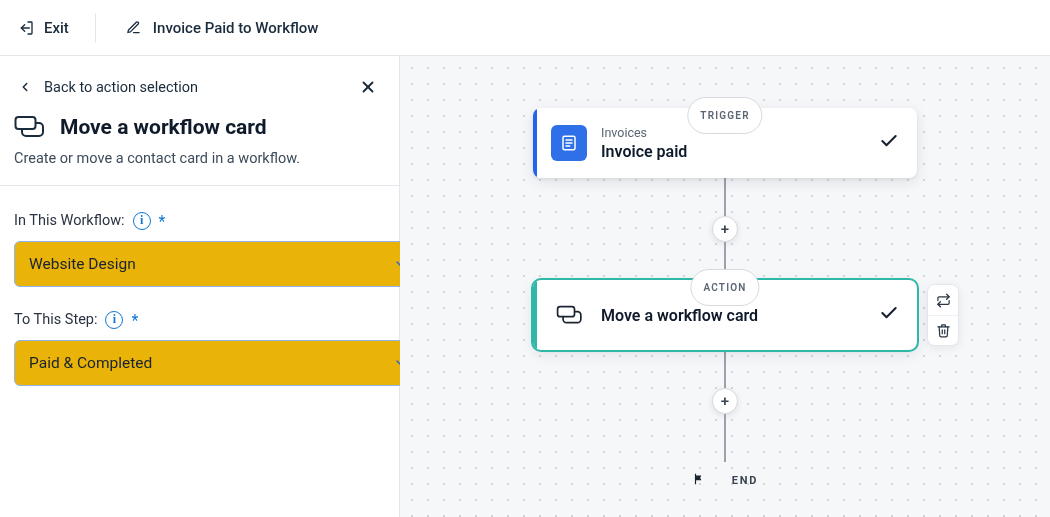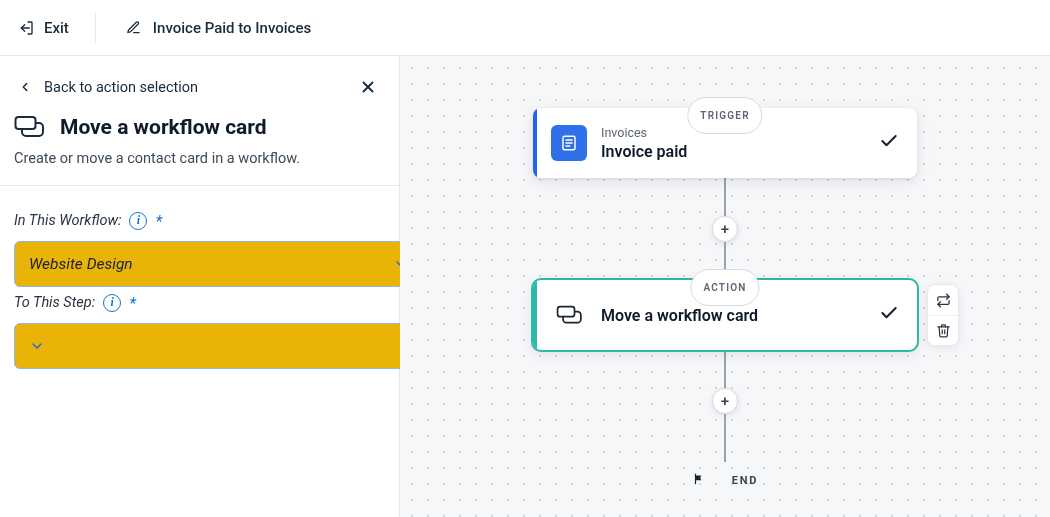--- a/index.html
+++ b/index.html
@@ -82,21 +82,21 @@
   .title-block {
     padding: 0 14px 18px 14px;
     border-bottom: 1px solid var(--border);
   }
   .title-row {
     display: flex; align-items: center; gap: 16px; margin-bottom: 10px;
   }
   .page-title { font-size: 21px; font-weight: 700; color: #0f1b2a; }
   .subtitle { font-size: 14.5px; color: #3d4b5a; }
 
-  .form-area { padding: 24px 14px; display: flex; flex-direction: column; gap: 5px; font-style: italic; }
+  .form-area { padding: 24px 14px; display: flex; flex-direction: column; gap: 22px; }
   .field-label-row { display: flex; align-items: center; gap: 8px; margin-bottom: 10px; font-size: 14.5px; color: #2a3442; }
   .info-badge {
     display: inline-flex; align-items: center; justify-content: center;
     width: 18px; height: 18px; border: 1.5px solid var(--info-blue); border-radius: 50%;
     color: var(--info-blue); font-size: 12px; font-weight: 700; font-family: serif;
   }
   .req-star { color: var(--info-blue); font-size: 16px; margin-top: 2px;}
   .select {
     width: 410px; height: 46px;
     border: 1px solid var(--blue-outline);
@@ -195,21 +195,21 @@
         <path d="M10 17l-5-5 5-5"></path>
         <path d="M5 12h12"></path>
       </svg>
     <span>Exit</span>
   </div>
   <div class="title-wrap">
     <svg class="icon-svg" width="15" height="15" viewBox="0 0 24 24" fill="none" stroke="currentColor" stroke-width="2" stroke-linecap="round" stroke-linejoin="round">
         <path d="M12 20h9"></path>
         <path d="M16.5 3.5a2.121 2.121 0 1 1 3 3L7 19l-4 1 1-4 12.5-12.5z"></path>
       </svg>
-    <span>Invoice Paid to Invoices</span>
+    <span>Invoice Paid to Workflow</span>
   </div>
 </div>
 
 <div class="body">
 
   <div class="sidebar">
     <div class="back-row">
       <div class="back-link">
         <svg class="icon-svg" width="14" height="14" viewBox="0 0 24 24" fill="none" stroke="currentColor" stroke-width="2.5" stroke-linecap="round" stroke-linejoin="round">
             <polyline points="15 18 9 12 15 6"></polyline>
@@ -250,20 +250,21 @@
         </div>
       </div>
 
       <div>
         <div class="field-label-row">
           <span>To This Step:</span>
           <span class="info-badge">i</span>
           <span class="req-star">*</span>
         </div>
         <div class="select">
+          <span>Paid &amp; Completed</span>
           <svg class="icon-svg chev" width="16" height="16" viewBox="0 0 24 24" fill="none" stroke="currentColor" stroke-width="2.2" stroke-linecap="round" stroke-linejoin="round">
               <polyline points="6 9 12 15 18 9"></polyline>
             </svg>
         </div>
       </div>
     </div>
   </div>
 
   <div class="canvas">
     <div class="flow">

